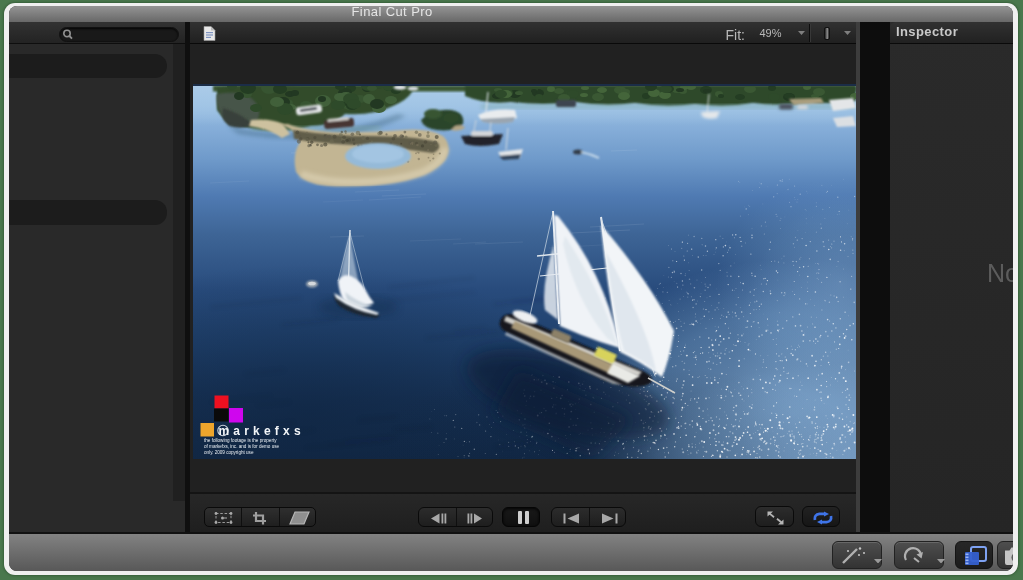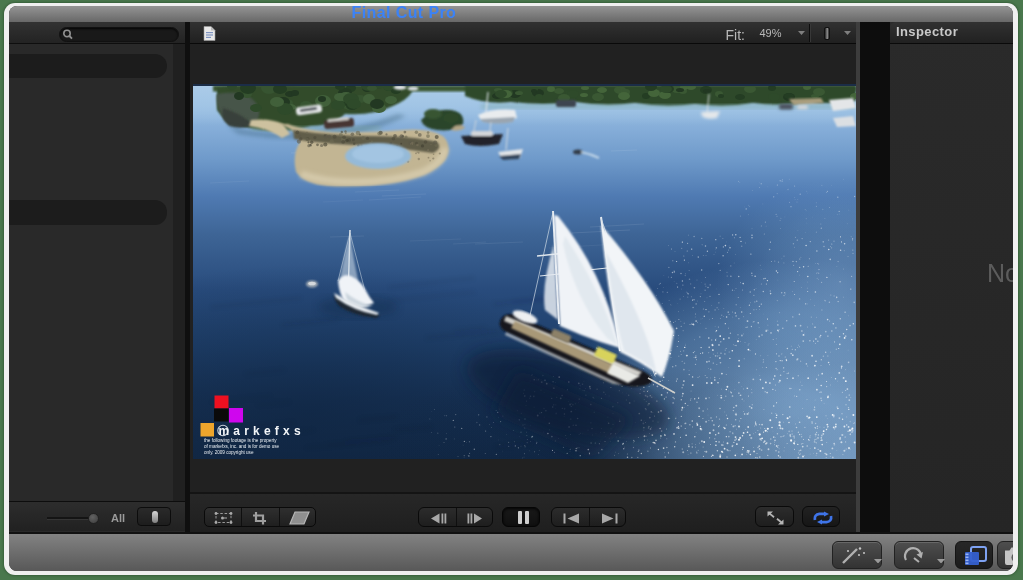--- a/index.html
+++ b/index.html
@@ -2,42 +2,34 @@
 <html><head><meta charset="utf-8"><style>
 *{margin:0;padding:0;box-sizing:border-box}
 html,body{width:1023px;height:580px;background:#4a784d;overflow:hidden;font-family:"Liberation Sans",sans-serif;position:relative}
 .abs{position:absolute}
 </style></head>
 <body>
 <div class="abs" style="left:4px;top:2.5px;width:1013.5px;height:572.5px;background:#f0f0f0;border-radius:11px;box-shadow:0 0 3px rgba(10,30,10,.55)"></div>
 <div class="abs" id="app" style="left:9px;top:5.5px;width:1003.5px;height:565px;border-radius:8px;overflow:hidden;background:#242424;filter:blur(0.4px)">
 
   <div class="abs" style="left:0;top:0;width:100%;height:16.5px;background:linear-gradient(#949494,#686868)"></div>
-  <div class="abs" style="left:342.5px;top:-1.5px;font-size:16px;font-weight:bold;color:#3b82f6;letter-spacing:0.4px">Final Cut Pro</div>
+  <div class="abs" style="left:342.5px;top:-1.5px;font-size:13px;font-weight:normal;color:#e5e5e5;letter-spacing:0.4px">Final Cut Pro</div>
 
   <div class="abs" style="left:0;top:16.5px;width:100%;height:512px;background:#0d0d0d"></div>
 
   <div class="abs" style="left:0;top:16.5px;width:176px;height:509.5px;background:#292929">
     <div class="abs" style="left:0;top:0;width:100%;height:21.5px;background:linear-gradient(#323232,#232323);border-bottom:1px solid #0e0e0e"></div>
     <div class="abs" style="left:50px;top:4.5px;width:120px;height:15px;border-radius:8px;background:#191919;border:1px solid #111;box-shadow:inset 0 1px 2px rgba(0,0,0,.8)"></div>
     <svg class="abs" style="left:53px;top:7px" width="12" height="11">
         <circle cx="5" cy="4.5" r="3.2" fill="none" stroke="#909090" stroke-width="1.6"></circle>
         <line x1="7.4" y1="7" x2="10" y2="9.6" stroke="#909090" stroke-width="1.8"></line>
       </svg>
     <div class="abs" style="left:0;top:32px;width:158px;height:24px;background:#1c1c1c;border-radius:0 12px 12px 0"></div>
     <div class="abs" style="left:0;top:177.5px;width:157.5px;height:25px;background:#1c1c1c;border-radius:0 12px 12px 0"></div>
     <div class="abs" style="right:0;top:22px;width:12px;height:457px;background:#202020"></div>
-    <div class="abs" style="left:0;top:478.7px;width:100%;height:30.8px;background:linear-gradient(#2d2d2d,#212121);border-top:1px solid #0d0d0d">
-      <div class="abs" style="left:38px;top:15.8px;width:47px;height:2px;background:#141414;box-shadow:0 1px 0 rgba(255,255,255,.07)"></div>
-      <div class="abs" style="left:79px;top:11.3px;width:11px;height:11px;border-radius:50%;background:radial-gradient(circle at 40% 35%,#626262,#3c3c3c);border:1px solid #222"></div>
-      <div class="abs" style="left:102px;top:10px;font-size:11px;font-weight:bold;color:#9a9a9a">All</div>
-      <div class="abs" style="left:128px;top:5.7px;width:34px;height:19px;background:linear-gradient(#2a2a2a,#1d1d1d);border:1px solid #0c0c0c;border-radius:4px">
-        <div class="abs" style="left:13.5px;top:3px;width:6px;height:12px;border-radius:3px;background:linear-gradient(#d6d6d6,#7f7f7f)"></div>
-      </div>
-    </div>
   </div>
 
   <div class="abs" style="left:180.5px;top:16.5px;width:666px;height:517.5px;background:#212121">
     <div class="abs" style="left:0;top:0;width:100%;height:21.5px;background:linear-gradient(#313131,#202020);border-bottom:1px solid #090909"></div>
     <svg class="abs" style="left:13px;top:3.5px" width="13" height="15">
         <path d="M1,0.5 h7 l4,4 v10 h-11 Z" fill="#e8e8e8" stroke="#9a9a9a" stroke-width="0.6"></path>
         <path d="M8,0.5 l4,4 h-4 Z" fill="#bbb"></path>
         <rect x="3" y="6" width="7" height="1.2" fill="#7f93c0"></rect>
         <rect x="3" y="8.4" width="7" height="1.2" fill="#7f93c0"></rect>
         <rect x="3" y="10.8" width="5" height="1.2" fill="#7f93c0"></rect>

